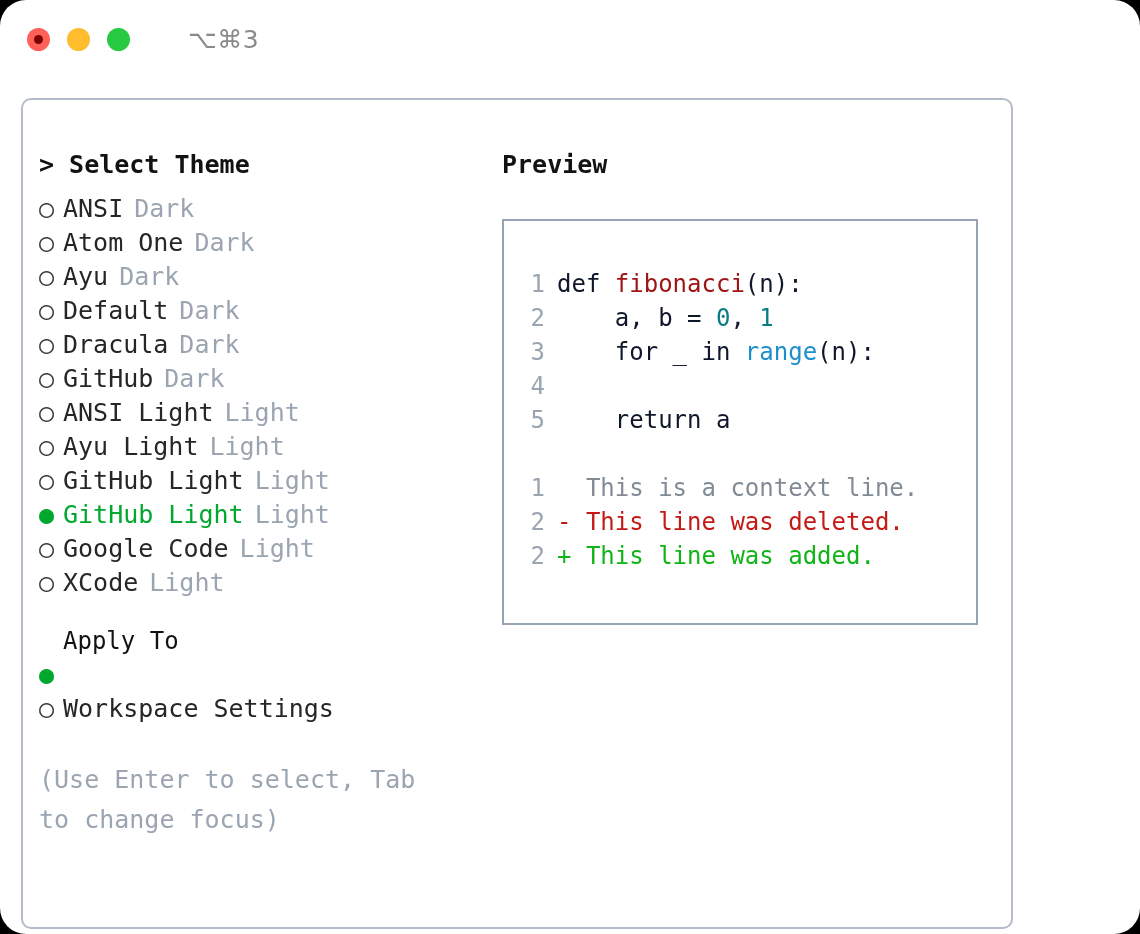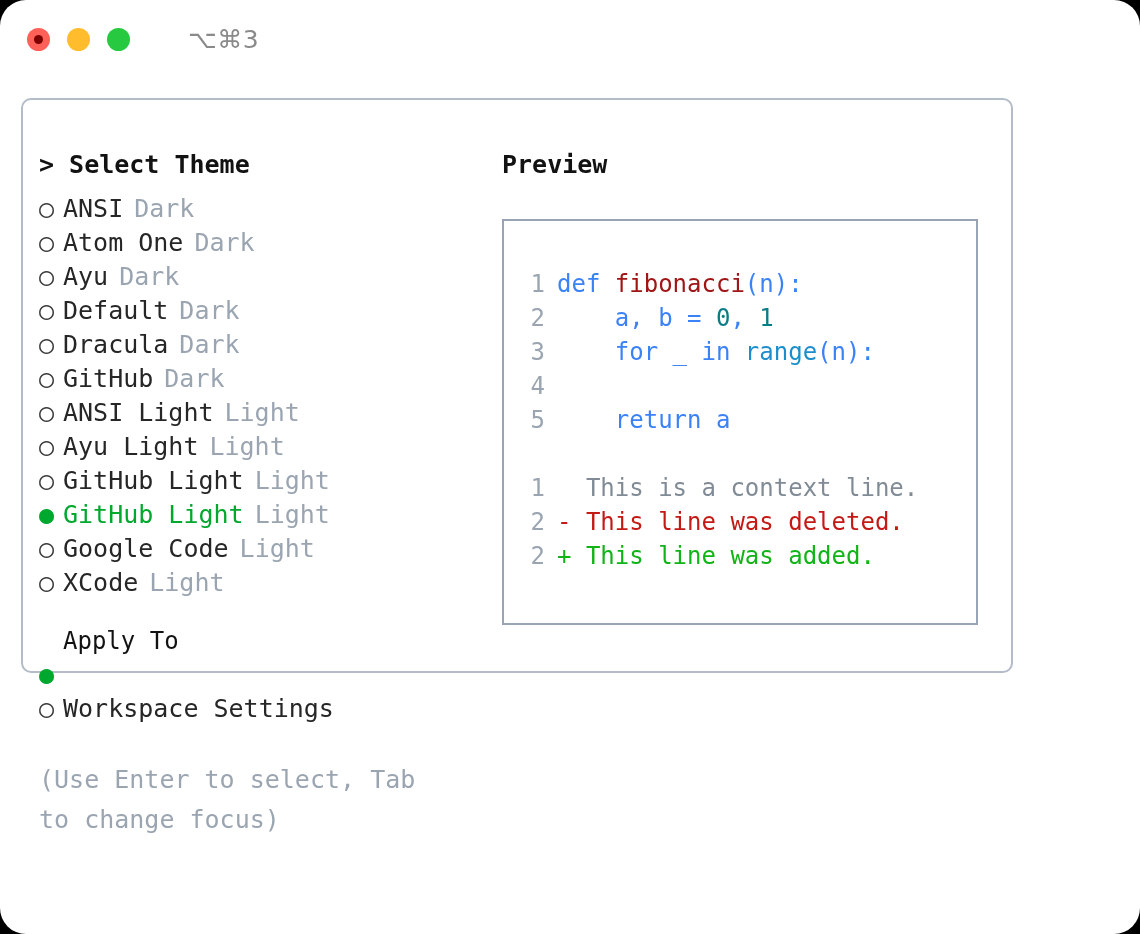--- a/index.html
+++ b/index.html
@@ -66,21 +66,21 @@
     letter-spacing: 0.5px;
     white-space: pre;
   }
 
   
   .panel {
     position: absolute;
     left: 21px;
     top: 98px;
     width: 992px;
-    height: 575px;
+    height: 831px;
     border: 2px solid #b3bcc8;
     border-radius: 10px;
     box-sizing: border-box;
     background: #ffffff;
   }
 
   .cols {
     position: absolute;
     left: 0; top: 0;
     width: 100%;
@@ -182,21 +182,21 @@
     flex: 0 0 30px;
     text-align: right;
     color: #9aa5b1;
     margin-right: 12px;
   }
   .code-text { color: #1c1c1c; }
   .blank-line { height: 34px; }
   .tok-fn    { color: #a01515; }
   .tok-num   { color: #0b7c86; }
   .tok-builtin { color: #1c8ecb; }
-  .tok-plain { color: #3b82f6; }
+  .tok-plain { color: #0f172a; }
 
   .diff-ctx { color: #808b96; }
   .diff-del { color: #c41a16; }
   .diff-add { color: #11b417; }
 </style>
 </head>
 <body>
 
 <div class="window">
 

